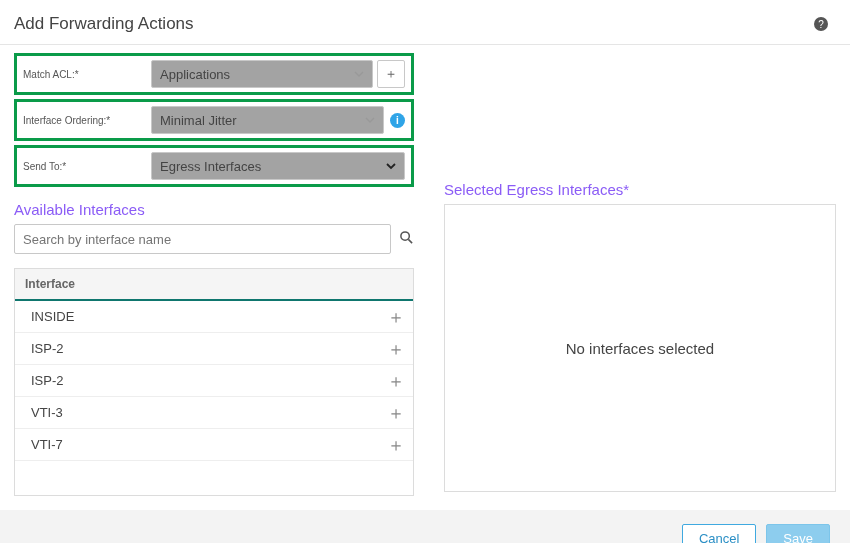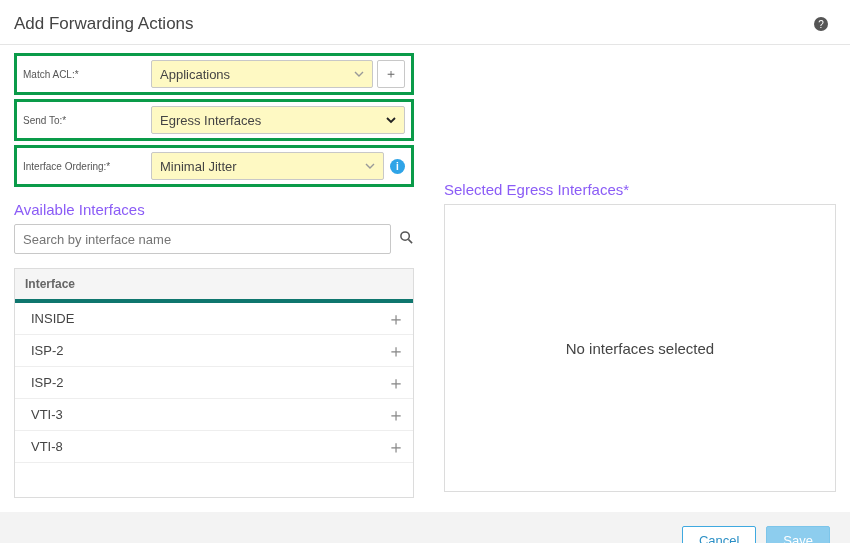--- a/index.html
+++ b/index.html
@@ -54,21 +54,21 @@
   .row-label {
     width: 128px;
     font-size: 10px;
     color: #555;
   }
   .select {
     flex: 1;
     height: 28px;
     border: 1px solid #c8c8c8;
     border-radius: 2px;
-    background: #fef9c3;
+    background: #a3a3a3;
     display: flex;
     align-items: center;
     justify-content: space-between;
     padding: 0 8px;
     cursor: pointer;
   }
   .select .caret-down {
     color: #888;
   }
   .select .caret-open {
@@ -115,21 +115,21 @@
 
   .iface-table {
     border: 1px solid #dcdcdc;
     margin-top: 14px;
   }
   .iface-head {
     background: #f5f5f5;
     padding: 8px 10px;
     font-weight: bold;
     color: #666;
-    border-bottom: 4px solid #0f766e;
+    border-bottom: 2px solid #0f766e;
     font-size: 12px;
   }
   .iface-row {
     display: flex;
     align-items: center;
     justify-content: space-between;
     padding: 8px 8px 8px 16px;
     border-bottom: 1px solid #eee;
     font-size: 13px;
   }
@@ -201,42 +201,42 @@
               <path d="M1 3 L5 7 L9 3" fill="none" stroke="#999" stroke-width="1.4"></path>
             </svg>
         </span>
       </div>
       <div class="plus-btn">
         <span>＋</span>
       </div>
     </div>
 
     <div class="hl-row">
+      <div class="row-label">Interface Ordering:*</div>
+      <div class="select">
+        <span>Minimal Jitter</span>
+        <span class="caret-down">
+          <svg class="caret" viewBox="0 0 10 10">
+              <path d="M1 3 L5 7 L9 3" fill="none" stroke="#999" stroke-width="1.4"></path>
+            </svg>
+        </span>
+      </div>
+      <div class="info-icon">i</div>
+    </div>
+
+    <div class="hl-row">
       <div class="row-label">Send To:*</div>
       <div class="select">
         <span>Egress Interfaces</span>
         <span class="caret-open">
           <svg class="caret" viewBox="0 0 10 10">
               <path d="M1 3 L5 7 L9 3" fill="none" stroke="#222" stroke-width="1.8"></path>
             </svg>
         </span>
       </div>
-    </div>
-
-    <div class="hl-row">
-      <div class="row-label">Interface Ordering:*</div>
-      <div class="select">
-        <span>Minimal Jitter</span>
-        <span class="caret-down">
-          <svg class="caret" viewBox="0 0 10 10">
-              <path d="M1 3 L5 7 L9 3" fill="none" stroke="#999" stroke-width="1.4"></path>
-            </svg>
-        </span>
-      </div>
-      <div class="info-icon">i</div>
     </div>
 
     <div class="section-label">Available Interfaces</div>
     <div class="search-row">
       <input class="search-input" placeholder="Search by interface name" style="">
       <span class="search-icon">
         <svg width="15" height="15" viewBox="0 0 16 16">
             <circle cx="6.5" cy="6.5" r="4.5" fill="none" stroke="#555" stroke-width="1.6"></circle>
             <line x1="10" y1="10" x2="14" y2="14" stroke="#555" stroke-width="1.6"></line>
           </svg>
@@ -255,21 +255,21 @@
       </div>
       <div class="iface-row">
         <span>ISP-2</span>
         <span class="iface-add">＋</span>
       </div>
       <div class="iface-row">
         <span>VTI-3</span>
         <span class="iface-add">＋</span>
       </div>
       <div class="iface-row">
-        <span>VTI-8</span>
+        <span>VTI-7</span>
         <span class="iface-add">＋</span>
       </div>
       <div class="iface-spacer"></div>
     </div>
   </div>
 
   <div class="right-col">
     <div class="section-label" style="margin-top:128px">Selected Egress Interfaces*</div>
     <div class="selected-box">
       <span>No interfaces selected</span>

